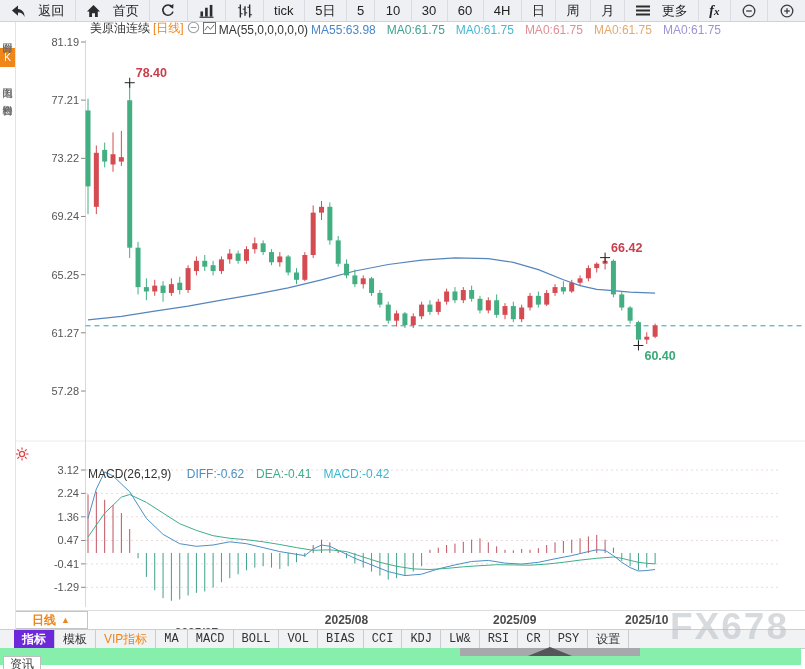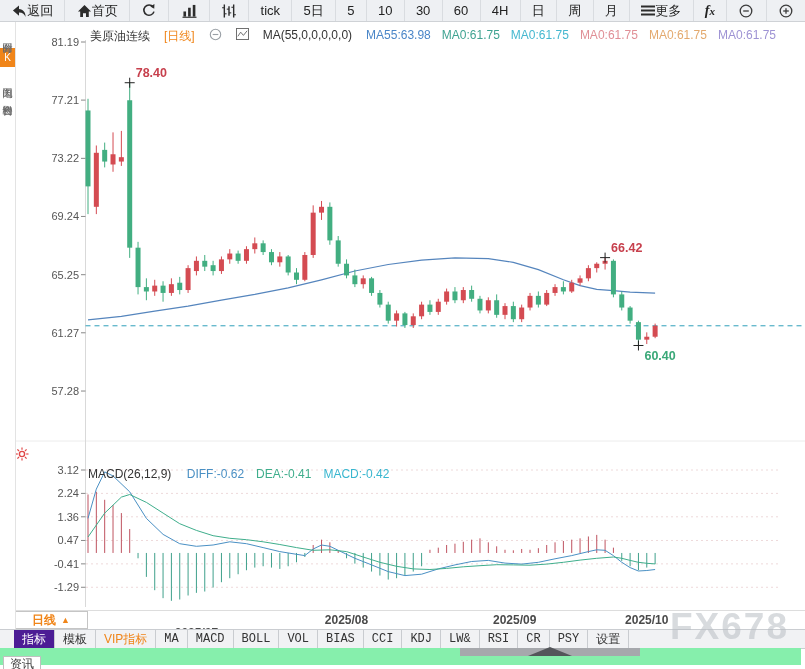--- a/index.html
+++ b/index.html
@@ -1,37 +1,37 @@
 <!DOCTYPE html>
 <html><head>
 <meta charset="utf-8">
 <style>
   html,body{margin:0;padding:0;background:#fff;}
   #app{position:relative;width:805px;height:669px;overflow:hidden;background:#fff;
        font-family:"Liberation Sans","DejaVu Sans",sans-serif;-webkit-font-smoothing:antialiased;}
   
   #toolbar{position:absolute;top:0;left:0;right:0;height:21px;display:flex;z-index:4;
            background:#eef0f3;border-bottom:1px solid #cfd2d6;}
-  .tb-item{flex:1 1 auto;display:flex;align-items:center;justify-content:center;gap:0;
+  .tb-item{flex:1 1 auto;display:flex;align-items:center;justify-content:center;gap:12px;
            border-right:1px solid #d9dce0;padding:0 7px;font-size:13px;color:#222;
            white-space:nowrap;cursor:pointer;}
   .tb-item:last-child{border-right:none;}
   .tb-item svg{display:block;}
   .fxg{font-family:"Liberation Serif",serif;font-style:italic;font-weight:bold;font-size:14px;color:#222;}
   
   #sidebar{position:absolute;top:22px;left:0;width:15px;bottom:40px;background:#fff;
            border-right:1px solid #e3e3e3;z-index:3;}
   .side-item{writing-mode:vertical-lr;text-orientation:upright;font-size:10px;line-height:15px;
              color:#6a6a6a;margin:9px 0;padding:4px 0;width:15px;text-align:center;cursor:pointer;}
   .side-item.active{background:#f08519;color:#fff;}
   
   #chart-svg{position:absolute;top:0;left:0;z-index:1;}
   
-  #chart-header{position:absolute;top:28px;left:90px;z-index:2;font-size:12px;color:#333;
-                display:flex;align-items:flex-start;gap:14px;white-space:nowrap;}
+  #chart-header{position:absolute;top:20px;left:90px;z-index:2;font-size:12px;color:#333;
+                display:flex;align-items:flex-end;gap:3px;white-space:nowrap;}
   #chart-header .orange{color:#f08519;}
   #ma-values span{margin-right:11px;}
   #macd-header{position:absolute;top:447px;left:88px;z-index:2;font-size:12px;color:#333;white-space:nowrap;margin-top:20px;}
   #macd-values span{margin-left:12px;}
   #sun-icon{position:absolute;top:447px;left:15px;z-index:2;cursor:pointer;}
   
   #xaxis-row{position:absolute;top:610px;left:0;right:0;height:19px;background:#fff;
              border-top:1px solid #ddd;z-index:2;}
   #period-button{position:absolute;left:14px;top:0;width:74px;height:18px;border:1px solid #c5c5c5;
                  background:#fff;color:#f08519;font-size:12px;font-weight:bold;display:flex;
@@ -39,21 +39,21 @@
   #period-button .tri{font-size:9px;}
   .month-label{position:absolute;top:2px;transform:translateX(-50%);font-size:12px;
                font-weight:bold;color:#4a4a4a;}
   
   #tabbar{position:absolute;top:629px;left:0;right:0;height:18px;background:#f1f2f4;
           border-top:1px solid #cacdd1;border-bottom:1px solid #cacdd1;display:flex;
           padding-left:14px;z-index:2;box-sizing:content-box;}
   .tab{line-height:18px;font-size:12px;color:#333;padding:0 8px;border-right:1px solid #c9ccd0;
        cursor:pointer;white-space:nowrap;}
   .tab.mono{font-family:"Liberation Mono","DejaVu Sans Mono",monospace;}
-  .tab.active{background:#4c1d95;color:#fff;}
+  .tab.active{background:#6d28d9;color:#fff;font-weight:bold;}
   .tab.vip{color:#f08519;}
   
   #watermark{position:absolute;top:606px;right:16px;z-index:5;font-size:37px;font-weight:bold;
              letter-spacing:2px;color:#b9bec4;opacity:.55;pointer-events:none;}
   
   #bottom-strip{position:absolute;top:648px;left:0;right:4px;height:17px;background:#86efac;z-index:3;}
   #drawer-handle{position:absolute;left:460px;top:0;width:180px;height:8px;background:#a6a8ac;cursor:pointer;}
   #drawer-handle .chev{position:absolute;left:68px;top:-1px;width:0;height:0;
                        border-left:22px solid transparent;border-right:22px solid transparent;
                        border-bottom:9px solid #54565a;}

